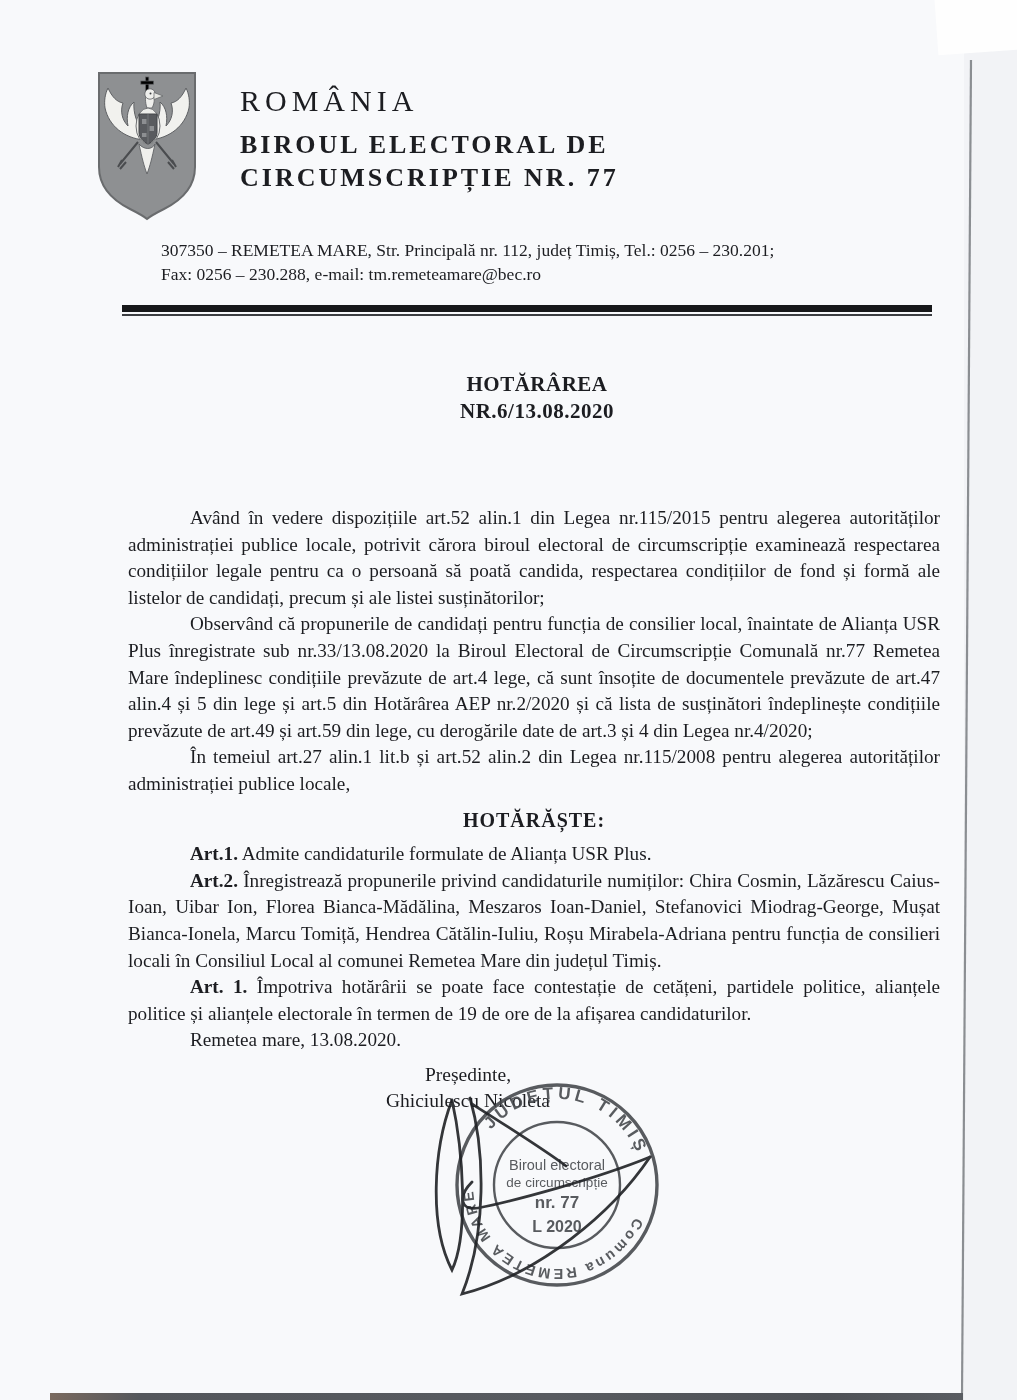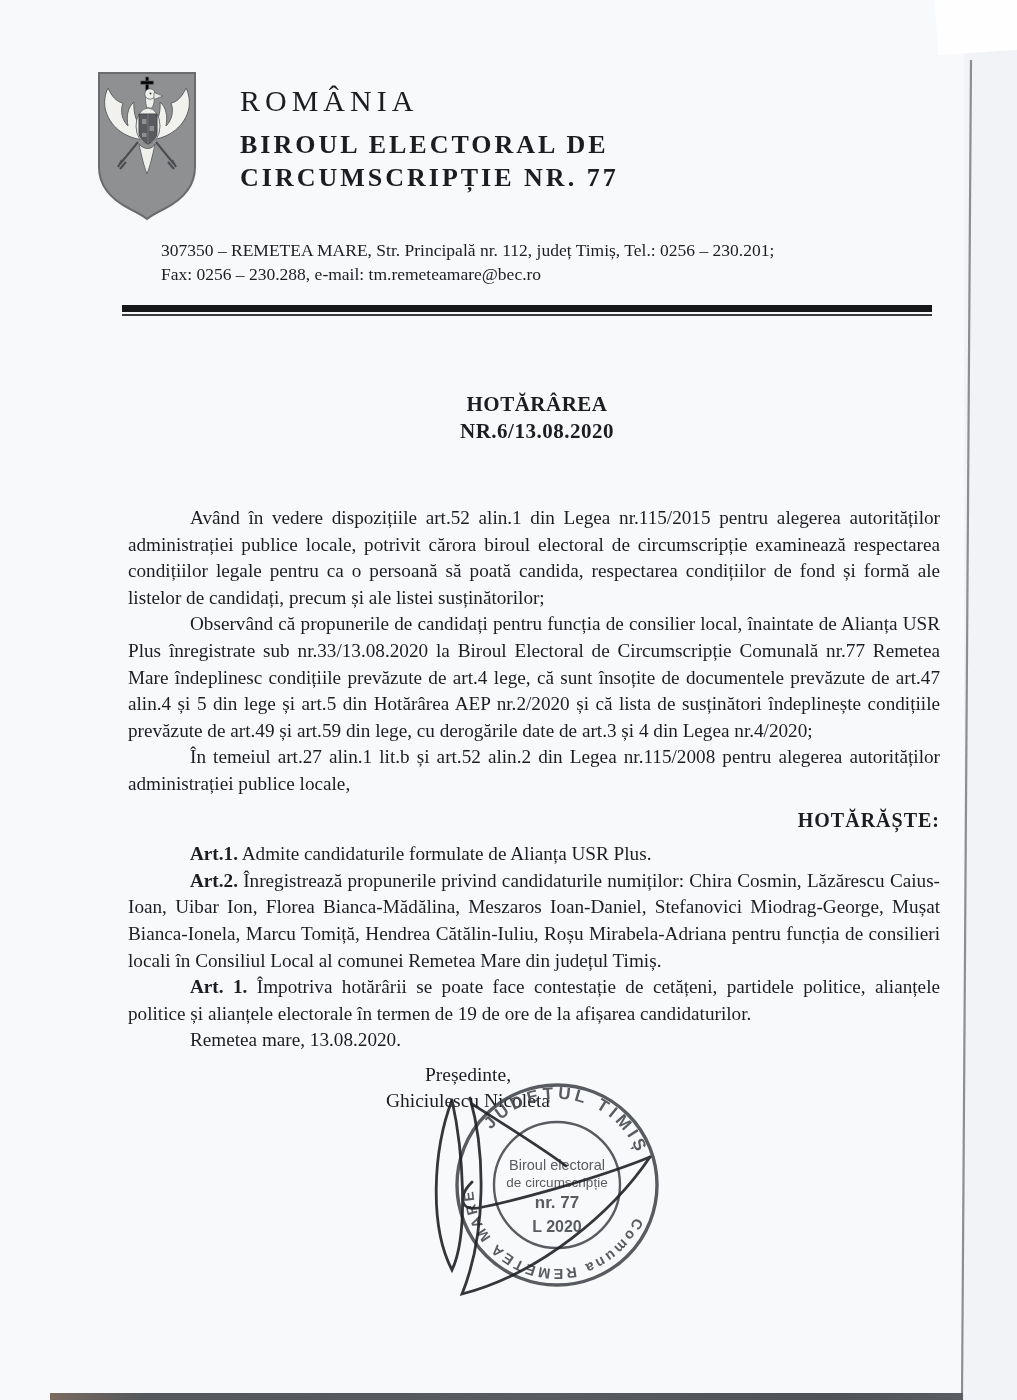--- a/index.html
+++ b/index.html
@@ -25,27 +25,27 @@
   .country{font-size:30px;letter-spacing:5px;}
   .office{margin-top:10px;font-weight:bold;font-size:26px;letter-spacing:3px;line-height:33px;}
   .address{position:absolute;left:161px;top:238px;width:840px;text-align:left;
     font-size:17.5px;line-height:24px;}
   .rule{position:absolute;left:122px;top:305px;width:810px;}
   .rule-thick{height:7px;background:#17181a;}
   .rule-thin{height:2px;background:#3c3e42;margin-top:2px;}
 
   
   .doc-title{position:absolute;left:137px;top:371px;width:800px;text-align:center;
-    font-weight:bold;font-size:21px;line-height:27px;letter-spacing:0.5px;margin-top:20px;}
+    font-weight:bold;font-size:21px;line-height:27px;letter-spacing:0.5px;}
 
   
   .body-text{position:absolute;left:128px;top:505px;width:812px;
     font-size:19.2px;line-height:26.6px;text-align:justify;}
   .body-text p{margin:0;text-indent:62px;}
-  .decision-heading{font-weight:bold;text-align:right;font-size:20px;
+  .decision-heading{font-weight:bold;text-align:center;font-size:20px;
     letter-spacing:1px;margin:9px 0 8px 0;text-indent:0;}
   .article b{font-weight:bold;}
   .place-date{text-indent:62px;}
 
   
   .sign-block{position:absolute;left:348px;top:1062px;width:240px;text-align:center;
     font-weight:normal;font-size:19.5px;line-height:25.5px;}
 
   .stamp{position:absolute;left:449px;top:1077px;width:216px;height:216px;opacity:0.88;}
   .stamp text{font-family:"Liberation Sans","DejaVu Sans",sans-serif;fill:#43464a;}

